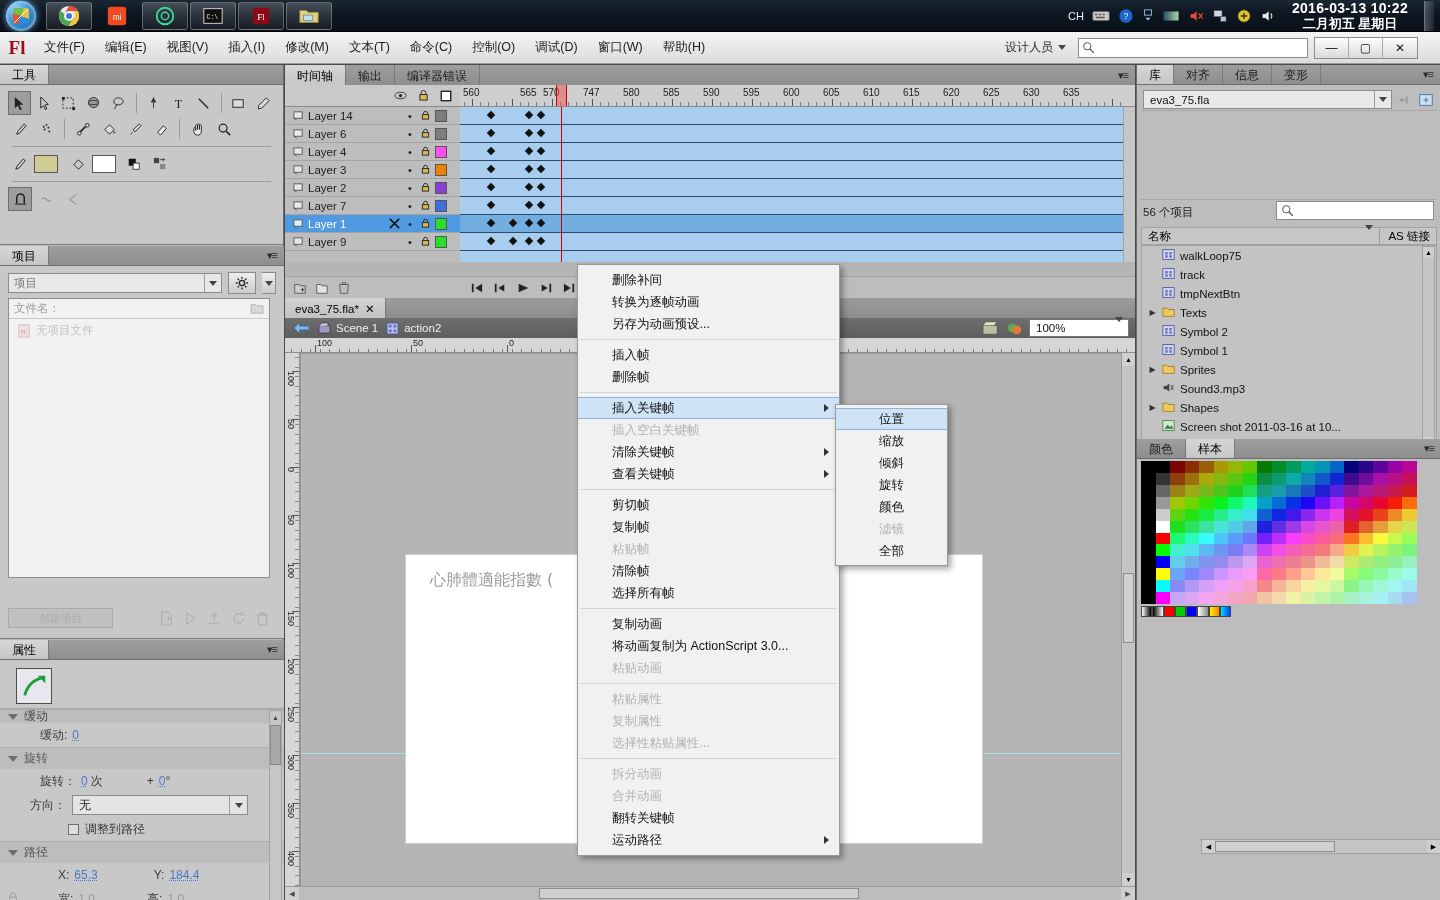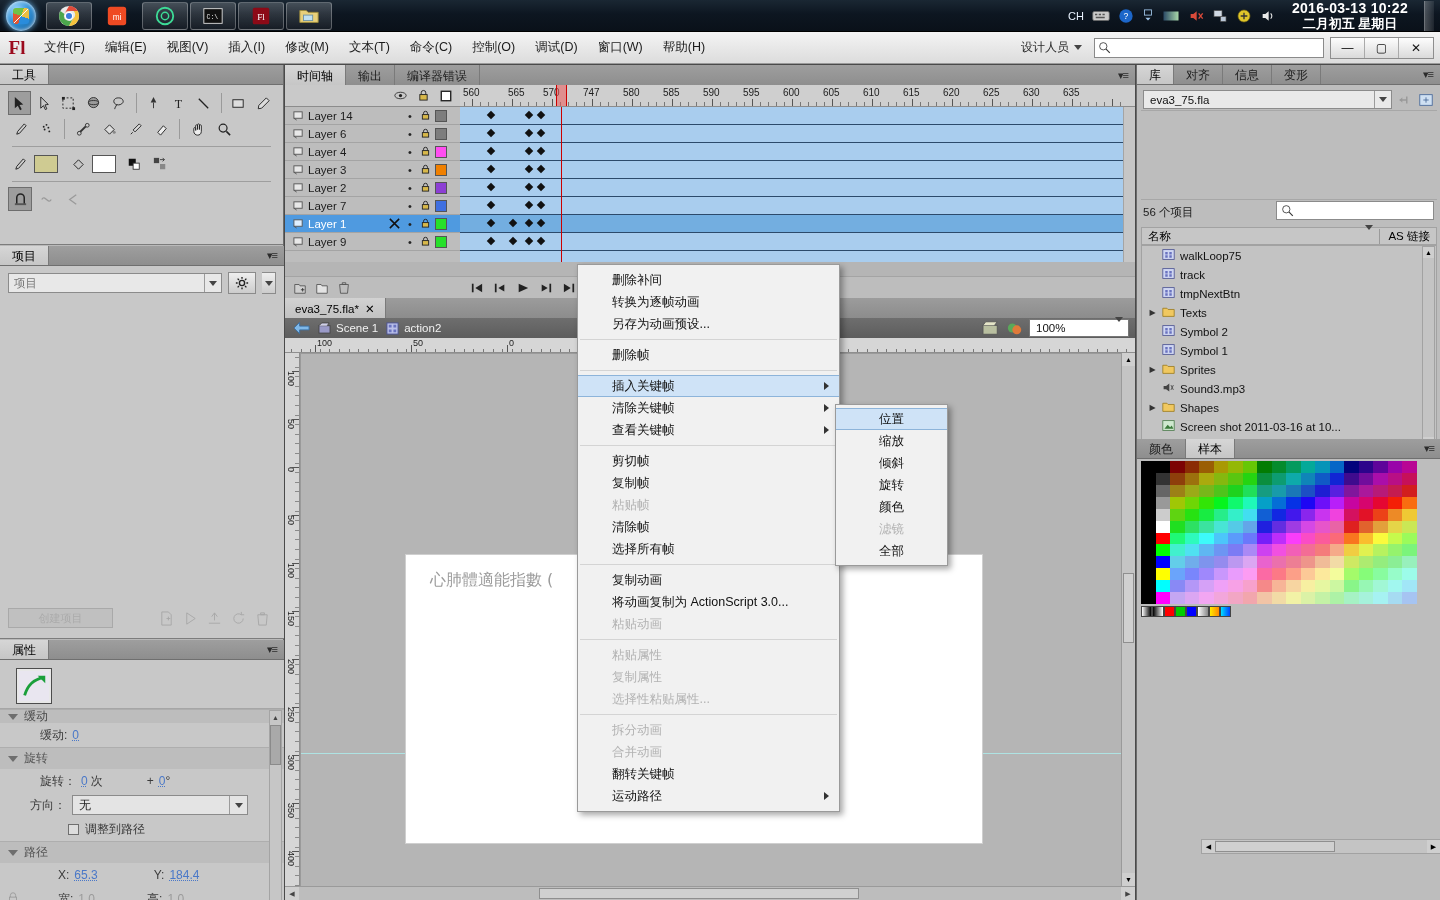--- a/index.html
+++ b/index.html
@@ -54,21 +54,21 @@
 
   .menubar{
     height:32px; background:linear-gradient(to bottom,#f4f4f4,#dcdcdc);
     border-bottom:1px solid #9a9a9a; display:flex; align-items:center;
   }
   .fl-logo{
     width:34px; height:32px; display:flex; align-items:center; justify-content:center;
     color:#9b0a1d; font-weight:bold; font-size:19px; font-family:"Liberation Serif", serif;
   }
   .menu-item{ padding:4px 10px; font-size:12.5px; color:#1b1b1b; cursor:default; }
-  .mb-right{ margin-left:auto; display:flex; align-items:center; gap:6px; padding-right:6px; }
+  .mb-right{ margin-left:auto; display:flex; align-items:center; gap:6px; padding-right:22px; }
   .workspace{ display:flex; align-items:center; gap:5px; font-size:12px; color:#2b2b2b; padding:3px 6px; }
   .caret{ width:0;height:0;border-left:4px solid transparent;border-right:4px solid transparent;border-top:5px solid #444; }
   .mb-search{
     width:230px; height:20px; background:#fff; border:1px solid #8a8a8a;
     display:flex; align-items:center; padding-left:3px;
   }
   .mb-search input{ border:0; outline:0; width:200px; font-size:11px; background:transparent; }
   .wbtns{ display:flex; border:1px solid #8e8e8e; background:linear-gradient(to bottom,#fdfdfd,#dadada); }
   .wbtn{ width:34px; height:20px; display:flex; align-items:center; justify-content:center; font-size:12px; border-right:1px solid #aaa; color:#111; }
   .wbtn:last-child{ border-right:0; }
@@ -541,20 +541,37 @@
           </div>
           <div class="gearbtn">
             <svg width="14" height="14" viewBox="0 0 16 16">
                 <circle cx="8" cy="8" r="3" fill="none" stroke="#222" stroke-width="1.6"></circle>
                 <path d="M8 1v2M8 13v2M1 8h2M13 8h2M3 3l1.5 1.5M11.5 11.5L13 13M13 3l-1.5 1.5M4.5 11.5L3 13" stroke="#222" stroke-width="1.6"></path>
               </svg>
           </div>
           <div class="gearcaret">
               <span class="caret"></span>
             </div>
+        </div>
+        <div class="proj-list">
+          <div class="proj-listhead">
+            <span>文件名：</span>
+            <span style="margin-left:auto">
+              <svg width="14" height="12" viewBox="0 0 16 14">
+                  <path d="M1 3h5l1.5 1.5H15V13H1z" fill="#d8d8d8" stroke="#b0b0b0"></path>
+                </svg>
+            </span>
+          </div>
+          <div class="proj-item">
+            <svg width="14" height="14" viewBox="0 0 16 16">
+                <rect x="2" y="1" width="12" height="14" fill="#f2dede" stroke="#d8b8b8"></rect>
+                <text x="8" y="11" font-size="6" fill="#c99" text-anchor="middle" font-family="Liberation Serif">FL</text>
+              </svg>
+            <span>无项目文件</span>
+          </div>
         </div>
         <div class="proj-foot">
           <div class="proj-btn">创建项目</div>
           <div style="margin-left:auto;display:flex;gap:9px;align-items:center;">
             <svg width="15" height="15" viewBox="0 0 16 16">
                 <path d="M3 1h7l3 3v11H3z" fill="none" stroke="#a8a8a8"></path>
                 <path d="M10 6v4M8 8h4" stroke="#a8a8a8"></path>
               </svg>
             <svg width="15" height="15" viewBox="0 0 16 16">
                 <path d="M4 2l9 6-9 6z" fill="none" stroke="#a8a8a8"></path>
@@ -901,21 +918,21 @@
             <div class="tickmark" style="left: 596px;"></div>
             <div class="tickmark" style="left: 604px;"></div>
             <div class="tickmark maj" style="left: 612px;"></div>
             <div class="tickmark" style="left: 620px;"></div>
             <div class="tickmark" style="left: 628px;"></div>
             <div class="tickmark" style="left: 636px;"></div>
             <div class="tickmark" style="left: 644px;"></div>
             <div class="tickmark maj" style="left: 652px;"></div>
             <div class="tickmark" style="left: 660px;"></div>
             <div class="tick" style="left: 3px;">560</div>
-            <div class="tick" style="left: 48px;">565</div>
+            <div class="tick" style="left: 60px;">565</div>
             <div class="tick" style="left: 83px;">570</div>
             <div class="tick" style="left: 123px;">747</div>
             <div class="tick" style="left: 163px;">580</div>
             <div class="tick" style="left: 203px;">585</div>
             <div class="tick" style="left: 243px;">590</div>
             <div class="tick" style="left: 283px;">595</div>
             <div class="tick" style="left: 323px;">600</div>
             <div class="tick" style="left: 363px;">605</div>
             <div class="tick" style="left: 403px;">610</div>
             <div class="tick" style="left: 443px;">615</div>
@@ -1663,27 +1680,33 @@
           <span>删除补间</span>
         </div>
         <div class="ctxitem">
           <span>转换为逐帧动画</span>
         </div>
         <div class="ctxitem">
           <span>另存为动画预设...</span>
         </div>
         <div class="ctxsep"></div>
         <div class="ctxitem">
+          <span>插入帧</span>
+        </div>
+        <div class="ctxitem">
           <span>删除帧</span>
         </div>
         <div class="ctxsep"></div>
         <div class="ctxitem hl">
           <span>插入关键帧</span>
           <span class="sub"></span>
         </div>
+        <div class="ctxitem disabled">
+          <span>插入空白关键帧</span>
+        </div>
         <div class="ctxitem">
           <span>清除关键帧</span>
           <span class="sub"></span>
         </div>
         <div class="ctxitem">
           <span>查看关键帧</span>
           <span class="sub"></span>
         </div>
         <div class="ctxsep"></div>
         <div class="ctxitem">

